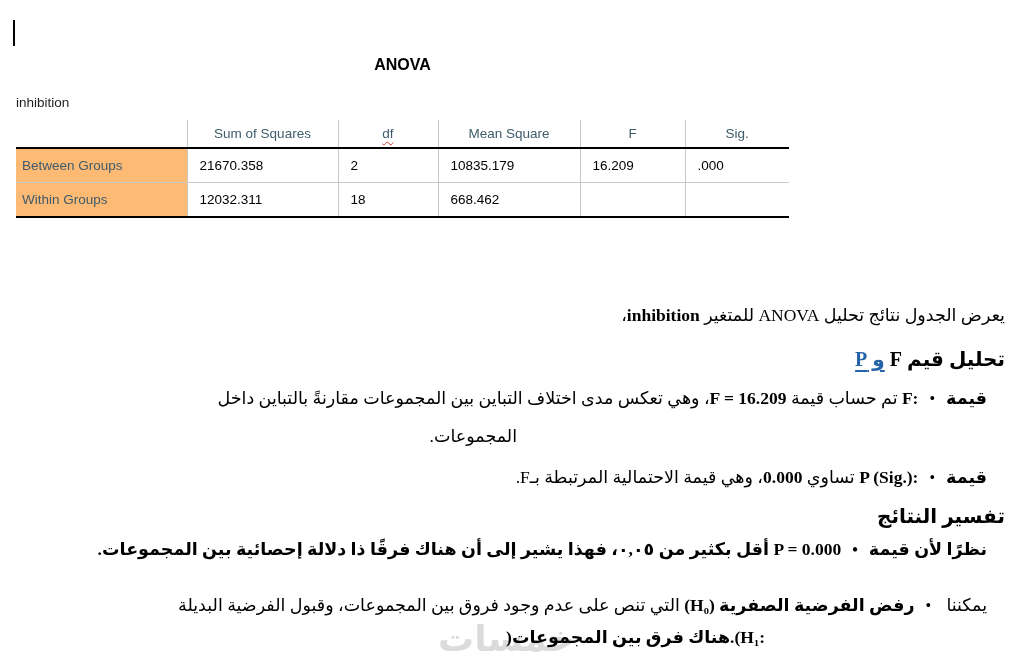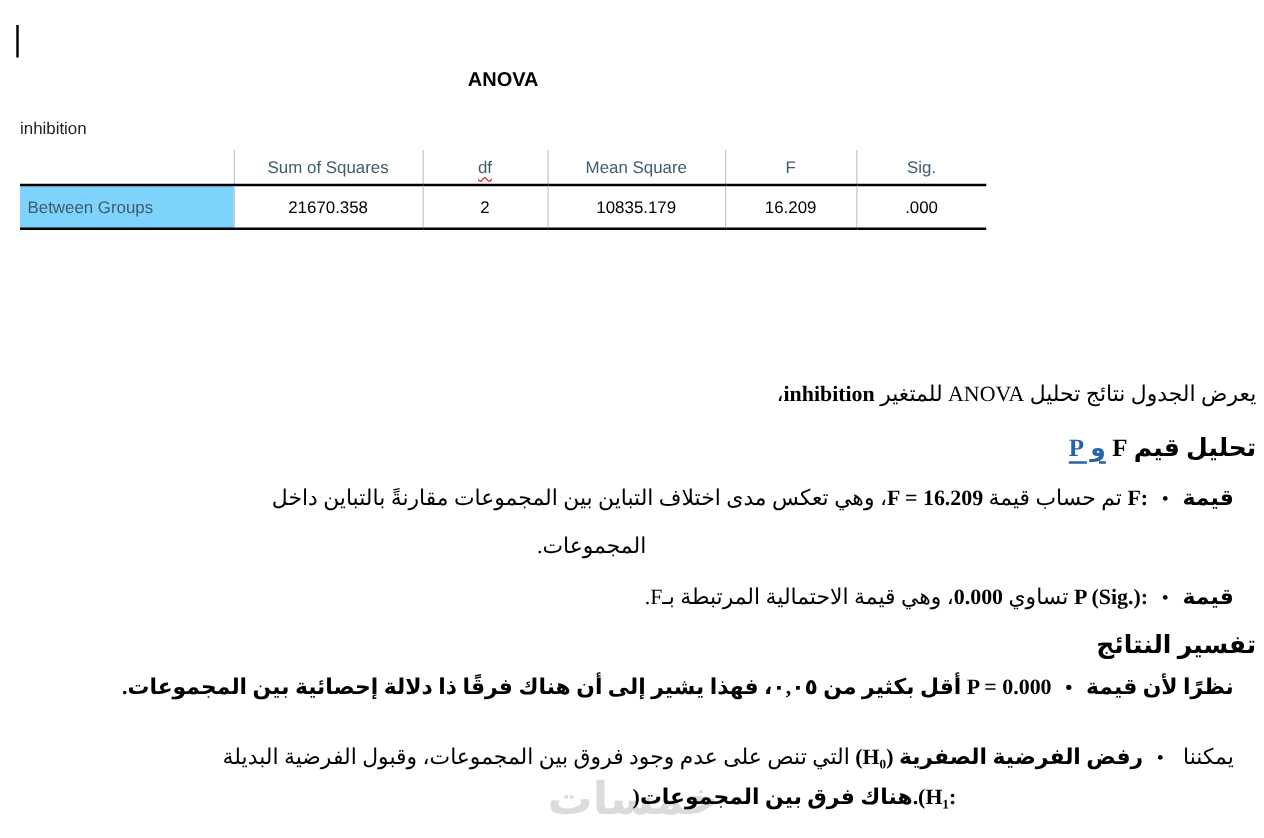--- a/index.html
+++ b/index.html
@@ -17,24 +17,24 @@
     font-size:16px;font-weight:bold;color:#000;}
   .var-label{left:16px;top:95px;
     font-family:"Liberation Sans","DejaVu Sans",sans-serif;
     font-size:13.5px;color:#1f1f1f;}
   table.spss{left:16px;top:120px;position:absolute;border-collapse:collapse;table-layout:fixed;
     font-family:"Liberation Sans","DejaVu Sans",sans-serif;font-size:13.5px;}
   table.spss th,table.spss td{padding:0 12px;overflow:hidden;white-space:nowrap;}
   table.spss thead th{height:27px;font-weight:normal;color:#3e5c6b;text-align:center;
     border-bottom:2px solid #000;vertical-align:middle;}
   table.spss th.vline,table.spss td.vline{border-right:1px solid #c8c8c8;}
-  table.spss tbody td{height:33px;vertical-align:middle;color:#000;text-align:center;
+  table.spss tbody td{height:33px;vertical-align:middle;color:#000;text-align:left;
     border-bottom:1px solid #c9c9c9;}
   table.spss tbody tr:last-child td{border-bottom:2px solid #000;}
-  table.spss td.rowlabel{background:#7dd3fc;color:#3e5c6b;text-align:left;padding:0 6px;}
+  table.spss td.rowlabel{background:#fdba74;color:#3e5c6b;text-align:left;padding:0 6px;}
   .squiggle{text-decoration:underline wavy #d83931;text-decoration-thickness:1px;text-underline-offset:3px;}
   
   .ar{left:0;right:6px;direction:rtl;text-align:right;white-space:nowrap;
     font-size:17.5px;color:#000;line-height:30px;margin-left:12px;}
   .ar.indent{right:24px;}
   .b{font-weight:bold;}
   .h{font-size:20px;font-weight:bold;}
   .link{color:#2464a8;text-decoration:underline;text-decoration-color:#2464a8;text-underline-offset:4px;}
   .dot{display:inline-block;margin:0 11px;font-size:16px;}
   .ltr{direction:ltr;unicode-bidi:isolate;}
@@ -78,20 +78,28 @@
   </thead>
   <tbody>
     <tr>
       <td class="rowlabel vline">Between Groups</td>
       <td class="vline">21670.358</td>
       <td class="vline">2</td>
       <td class="vline">10835.179</td>
       <td class="vline">16.209</td>
       <td>.000</td>
     </tr>
+    <tr>
+      <td class="rowlabel vline">Within Groups</td>
+      <td class="vline">12032.311</td>
+      <td class="vline">18</td>
+      <td class="vline">668.462</td>
+      <td class="vline"></td>
+      <td></td>
+    </tr>
   </tbody>
 </table>
 
 <div class="abs ar textlayer" style="top:300px">
   <span>يعرض الجدول نتائج تحليل </span><span class="ltr">ANOVA</span><span> للمتغير </span><span class="b ltr">inhibition</span><span>،</span>
 </div>
 
 <div class="abs ar h textlayer" style="top:344px">
   <span>تحليل قيم </span><span class="ltr">F</span><span> </span><span class="link">و P</span>
 </div>

